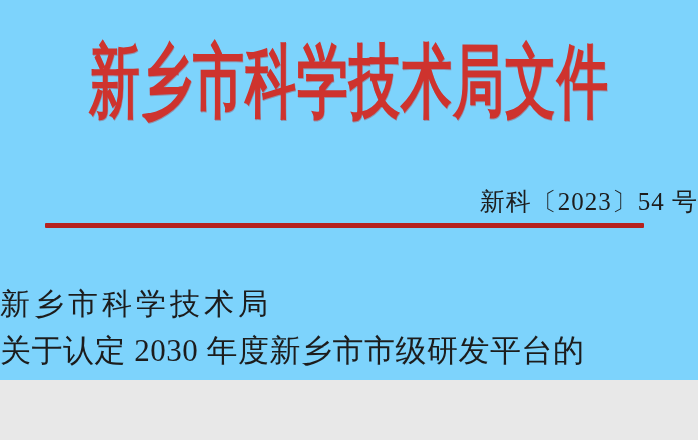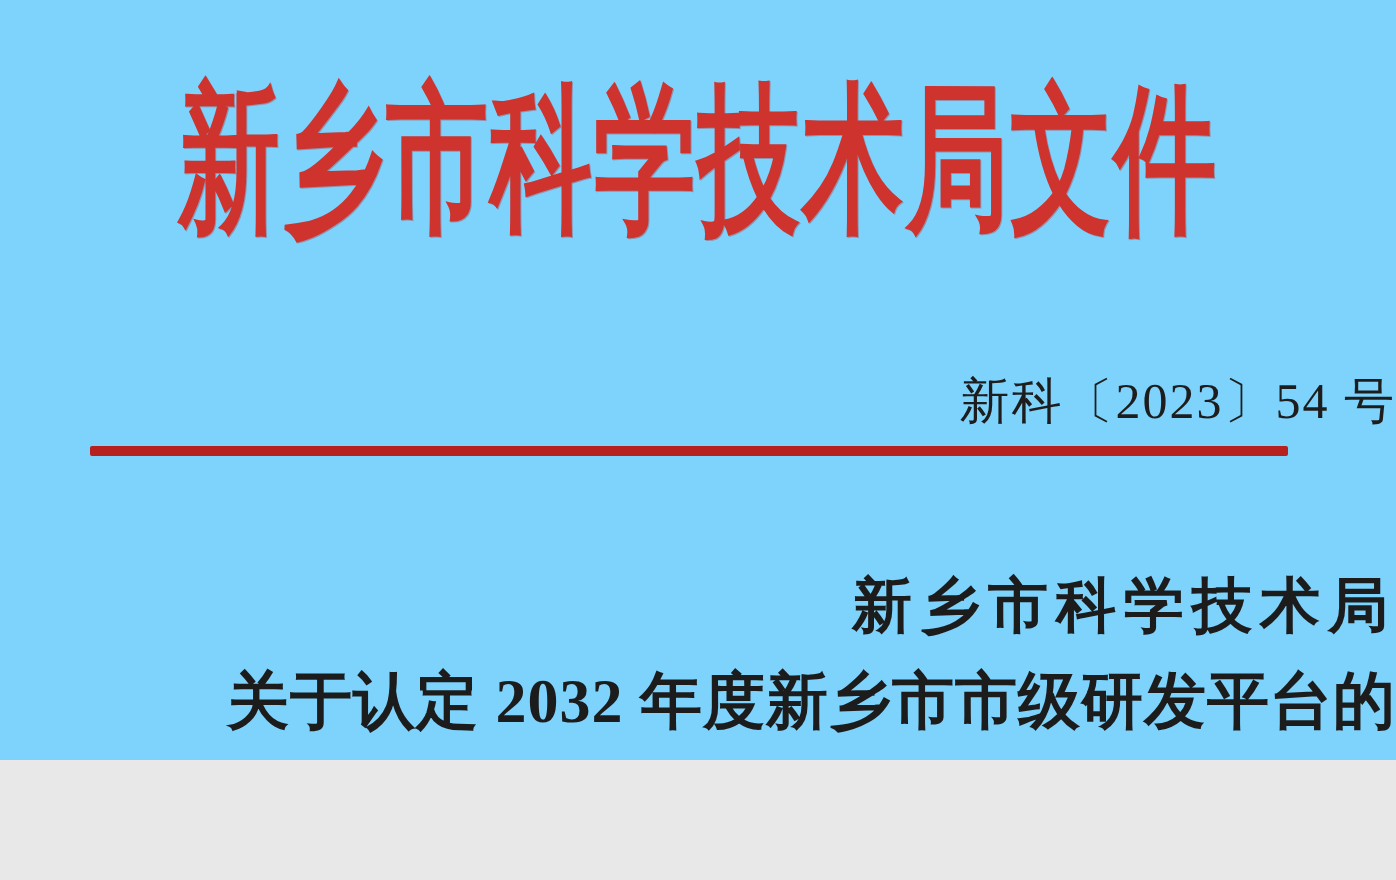--- a/index.html
+++ b/index.html
@@ -55,22 +55,22 @@
     width: 599px;
     height: 4.5px;
     background: #b6211e;
     border-radius: 1px;
   }
   
   .heading-line {
     position: absolute;
     left: 0;
     width: 100%;
-    text-align: right;
-    font-weight: 700;
+    text-align: left;
+    font-weight: 400;
     color: #1c1c1c;
     line-height: 1.0;
     white-space: nowrap;
   }
   .heading-issuer {
     top: 289px;
     font-size: 30px;
     letter-spacing: 4px;
   }
   .heading-subject {
@@ -90,16 +90,16 @@
 <div class="page">
 
   <div class="red-title">新乡市科学技术局文件</div>
 
   <div class="doc-number">新科〔2023〕54 号</div>
 
   <div class="red-divider"></div>
 
   <div class="heading-line heading-issuer">新乡市科学技术局</div>
 
-  <div class="heading-line heading-subject">关于认定 2032 年度新乡市市级研发平台的</div>
+  <div class="heading-line heading-subject">关于认定 2030 年度新乡市市级研发平台的</div>
 
 
 </div>
 
 </body></html>

